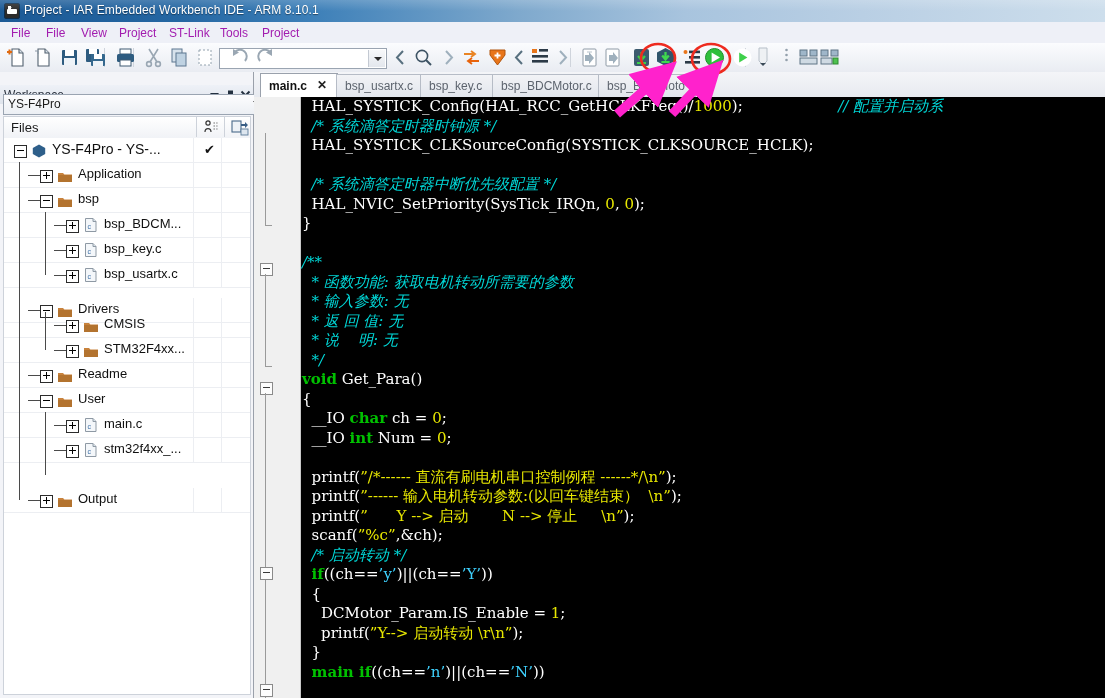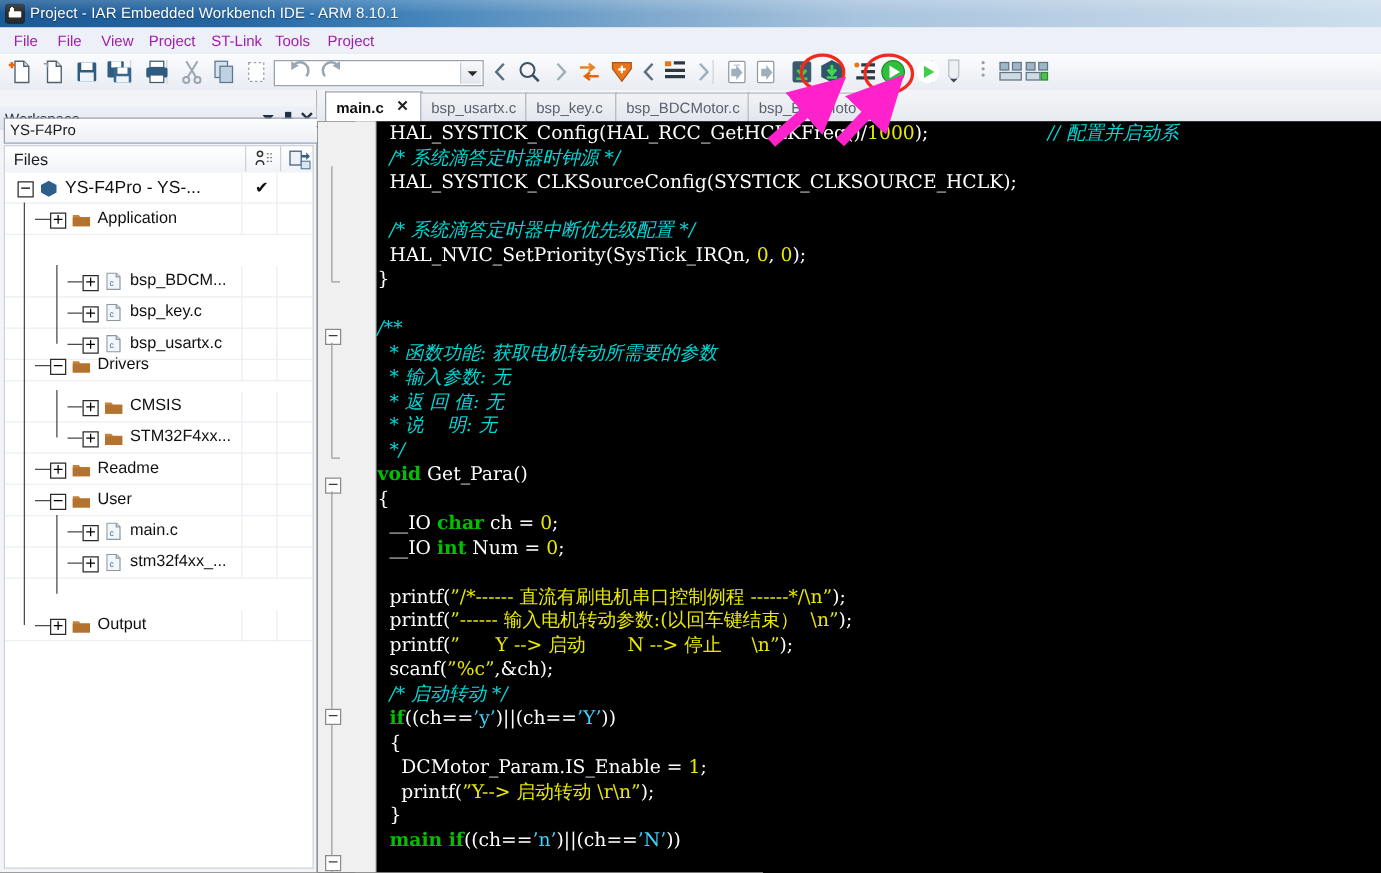--- a/index.html
+++ b/index.html
@@ -441,20 +441,32 @@
           <div class="vcol" style="left: 189px;"></div>
           <div class="vcol" style="left: 217px;"></div>
           <div class="tbox plus" style="left: 36px;"></div>
           <div class="hline" style="left: 24px; top: 12px; width: 12px;"></div>
           <div class="folder" style="left: 54px;"><svg viewBox="0 0 14 12" width="14" height="12">
               <path d="M0 2 h5 l1.4 1.6 H14 V11 H0z" fill="#c8823c"></path>
               <path d="M0 4 h14 v7 H0z" fill="#b3732f"></path>
             </svg></div>
           <div class="tname" style="left: 74px; font-size: 13px;">Application</div>
         </div>
+        <div class="trow" style="top: 50px;">
+          <div class="gridline"></div>
+          <div class="vcol" style="left: 189px;"></div>
+          <div class="vcol" style="left: 217px;"></div>
+          <div class="tbox" style="left: 36px;"></div>
+          <div class="hline" style="left: 24px; top: 12px; width: 12px;"></div>
+          <div class="folder" style="left: 54px;"><svg viewBox="0 0 14 12" width="14" height="12">
+              <path d="M0 2 h5 l1.4 1.6 H14 V11 H0z" fill="#c8823c"></path>
+              <path d="M0 4 h14 v7 H0z" fill="#b3732f"></path>
+            </svg></div>
+          <div class="tname" style="left: 74px; font-size: 13px;">bsp</div>
+        </div>
         <div class="trow" style="top: 75px;">
           <div class="gridline"></div>
           <div class="vcol" style="left: 189px;"></div>
           <div class="vcol" style="left: 217px;"></div>
           <div class="tbox plus" style="left: 62px;"></div>
           <div class="hline" style="left: 50px; top: 12px; width: 12px;"></div>
           <div class="cfile" style="left: 81px;"><svg viewBox="0 0 12 14" width="12" height="14">
               <path d="M.5 .5 h7.5 l3 3 v10 H.5z" fill="#f4f7fa" stroke="#8e99a4"></path>
               <path d="M8 .5 v3 h3" fill="#d9e2ea" stroke="#8e99a4"></path>
               <text x="2.6" y="10.6" font-size="7" font-family="sans-serif" fill="#3b6ea5">c</text>
@@ -480,21 +492,21 @@
           <div class="vcol" style="left: 217px;"></div>
           <div class="tbox plus" style="left: 62px;"></div>
           <div class="hline" style="left: 50px; top: 12px; width: 12px;"></div>
           <div class="cfile" style="left: 81px;"><svg viewBox="0 0 12 14" width="12" height="14">
               <path d="M.5 .5 h7.5 l3 3 v10 H.5z" fill="#f4f7fa" stroke="#8e99a4"></path>
               <path d="M8 .5 v3 h3" fill="#d9e2ea" stroke="#8e99a4"></path>
               <text x="2.6" y="10.6" font-size="7" font-family="sans-serif" fill="#3b6ea5">c</text>
             </svg></div>
           <div class="tname" style="left: 100px; font-size: 13px;">bsp_usartx.c</div>
         </div>
-        <div class="trow" style="top: 142px;">
+        <div class="trow" style="top: 160px;">
           <div class="gridline"></div>
           <div class="vcol" style="left: 189px;"></div>
           <div class="vcol" style="left: 217px;"></div>
           <div class="tbox" style="left: 36px;"></div>
           <div class="hline" style="left: 24px; top: 12px; width: 12px;"></div>
           <div class="folder" style="left: 54px;"><svg viewBox="0 0 14 12" width="14" height="12">
               <path d="M0 2 h5 l1.4 1.6 H14 V11 H0z" fill="#c8823c"></path>
               <path d="M0 4 h14 v7 H0z" fill="#b3732f"></path>
             </svg></div>
           <div class="tname" style="left: 74px; font-size: 13px;">Drivers</div>

